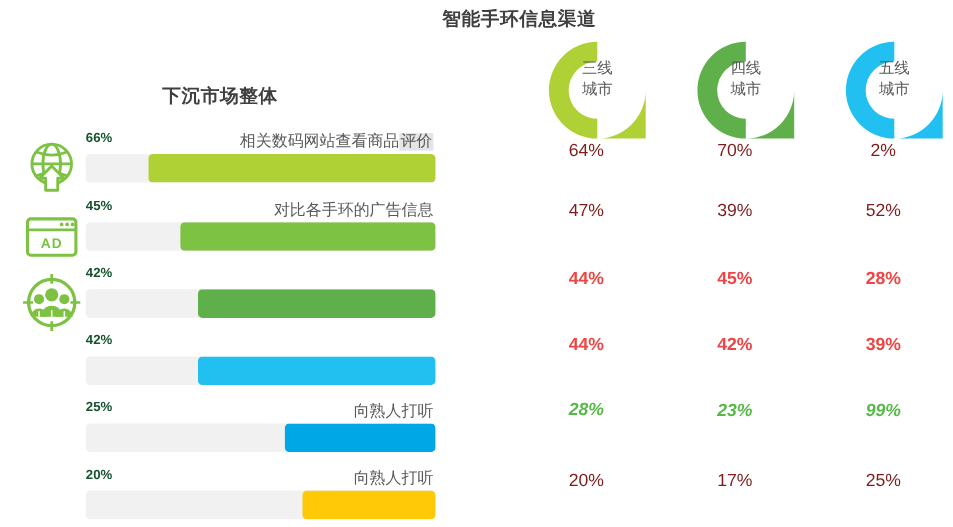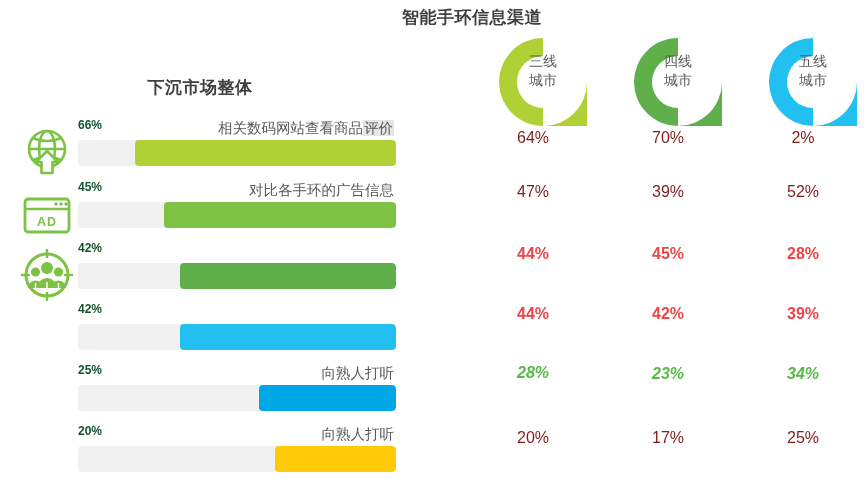--- a/index.html
+++ b/index.html
@@ -287,17 +287,17 @@
       </svg>
     </div>
     <div class="pin-label">
       <div>五线</div>
       <div>城市</div>
     </div>
     <div class="col-value" style="top:129px;">2%</div>
     <div class="col-value" style="top:183px;">52%</div>
     <div class="col-value em-yellow" style="top:245px;">28%</div>
     <div class="col-value em-yellow" style="top:305px;">39%</div>
-    <div class="col-value em-green" style="top:365px;">34%</div>
+    <div class="col-value em-green" style="top:365px;">99%</div>
     <div class="col-value" style="top:429px;">25%</div>
   </div>
 
 </div>
 
 </body></html>

